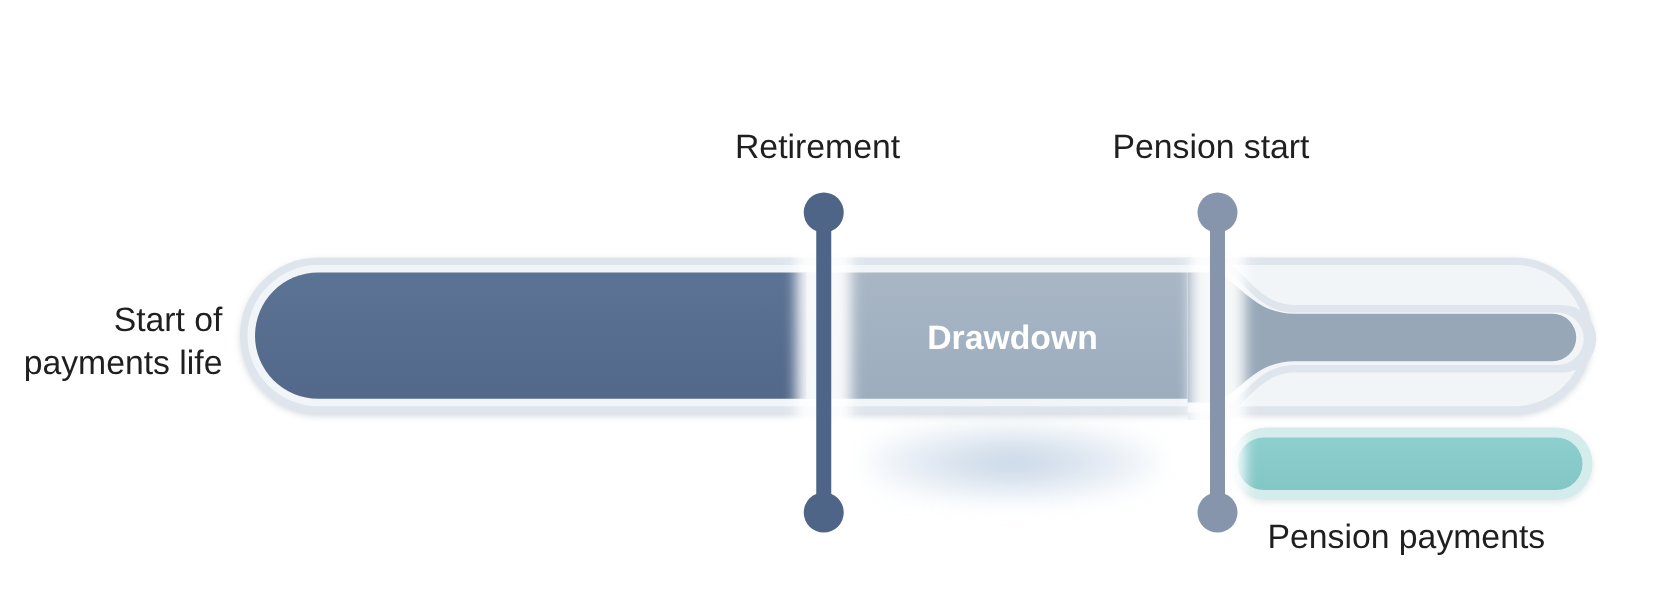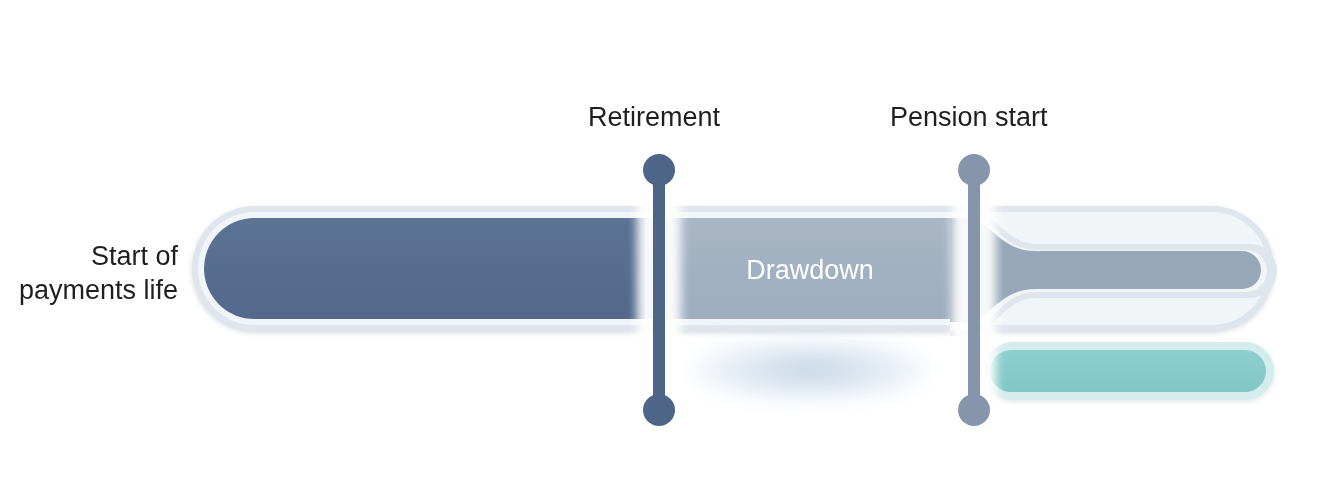--- a/index.html
+++ b/index.html
@@ -212,21 +212,21 @@
 
   <svg id="neck-svg" class="z2" viewBox="0 0 340 140">
 
     <path d="M 0,6 L 18,6 C 44,6 52,44 86,44 L 300,44 A 27,27 0 0 1 300,98 L 86,98 C 52,98 44,136 18,136 L 0,136 Z" fill="#dfe5ec"></path>
     <path d="M 0,12 L 18,12 C 42,12 50,50 86,50 L 296,50 A 21,21 0 0 1 296,92 L 86,92 C 50,92 42,130 18,130 L 0,130 Z" fill="#f2f5f8"></path>
 
     <path d="M 0,18 L 16,18 C 40,18 48,51 86,51 L 292,51 A 18,18 0 0 1 292,89 L 86,89 C 48,89 40,122 16,122 L 0,122 Z" fill="#97a7b8"></path>
   </svg>
 
 
-  <div class="label z3" style="left:645px; top:253px; width:330px; text-align:center; color:#ffffff;">
+  <div class="label z3" style="left:645px; top:253px; width:330px; text-align:center; color:#ffffff;font-weight:bold;">
     <span>Drawdown</span>
   </div>
 
   <div id="gap-blob" class="z1"></div>
 
   <div class="z2" id="teal-outer" style="position:absolute;"></div>
   <div class="z3" id="teal-inner" style="position:absolute;"></div>
 
   <div class="marker z4" id="marker-retirement">
     <div class="marker-halo"></div>
@@ -242,14 +242,17 @@
     <div class="marker-dot bottom"></div>
   </div>
 
   <div class="label z5" id="pension-start-label">
     <span>Pension start</span>
   </div>
   <div class="label z5" id="retirement-label">
     <span>Retirement</span>
   </div>
 
+  <div class="label z5" id="pension-payments-label">
+    <span>Pension payments</span>
+  </div>
 
 </div>
 
 </body></html>

